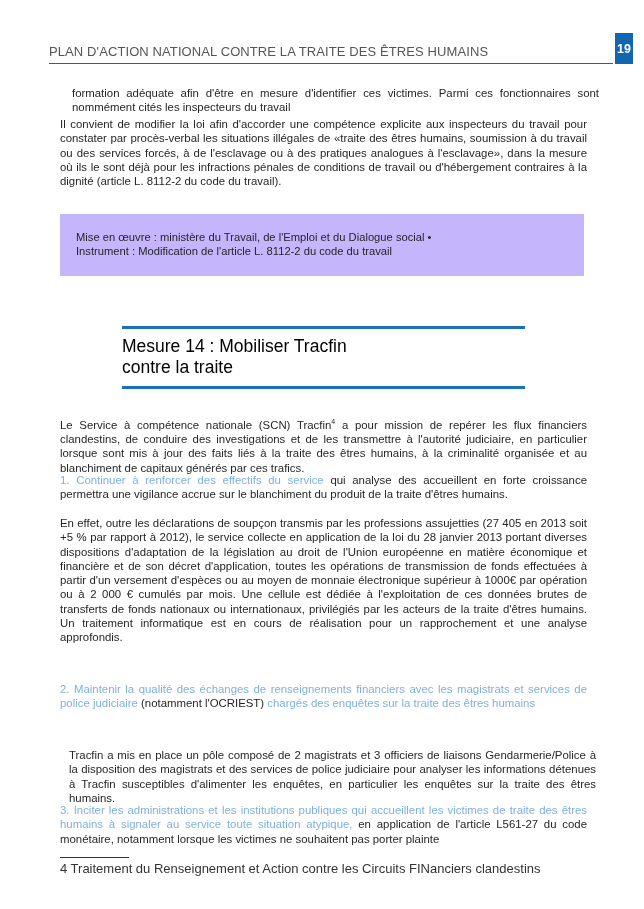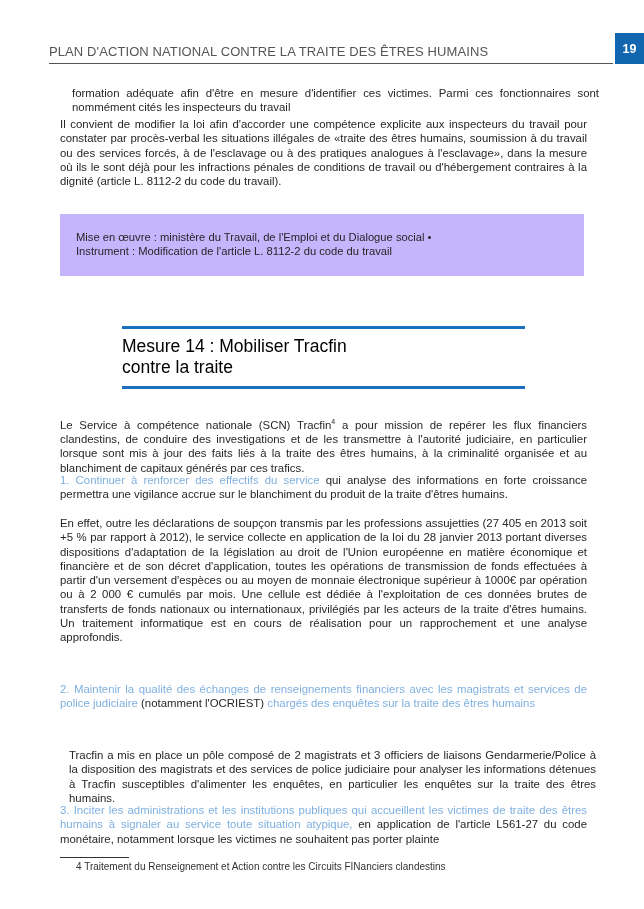--- a/index.html
+++ b/index.html
@@ -11,21 +11,21 @@
   .header {
     position: absolute; left: 49px; top: 0; width: 564px; height: 63px;
     border-bottom: 1px solid #555555;
   }
   .header-title {
     position: absolute; left: 0; top: 44px;
     font-size: 13px; letter-spacing: 0.1px; color: #555;
     text-transform: uppercase;
   }
   .page-num {
-    position: absolute; left: 615px; top: 33px; width: 29px; height: 31px;
+    position: absolute; left: 615px; top: 33px; width: 18px; height: 31px;
     background: #1266b0; color: #fff; font-weight: bold; font-size: 12.5px;
     display: flex; align-items: center; justify-content: center;
   }
   .para {
     position: absolute; left: 60px; width: 527px;
     font-size: 11.4px; line-height: 14.3px; text-align: justify;
     color: #262626;
   }
   .hl { color: #7fb0e0; }
   .box {
@@ -40,21 +40,21 @@
     position: absolute; left: 122px; width: 403px; height: 3px; background: #1a6fbf;
   }
   .measure-title {
     position: absolute; left: 122px; width: 403px; top: 336px;
     text-align: left; color: #000000; font-size: 17.5px; line-height: 21px;
   }
   .fn-rule {
     position: absolute; left: 60px; top: 857px; width: 69px; height: 1px; background: #333;
   }
   .footnote {
-    position: absolute; left: 76px; top: 861px; font-size: 10px; color: #333;
+    position: absolute; left: 60px; top: 861px; font-size: 13px; color: #333;
   }
 </style>
 </head>
 <body>
 
 <div class="header">
   <span class="header-title">PLAN D'ACTION NATIONAL CONTRE LA TRAITE DES ÊTRES HUMAINS</span>
 </div>
 <div class="page-num">19</div>
 
@@ -70,21 +70,21 @@
 
 <div class="rule" style="top:326px;"></div>
 <div class="measure-title">
   <div>Mesure 14 : Mobiliser Tracfin</div>
   <div>contre la traite</div>
 </div>
 <div class="rule" style="top:386px;"></div>
 
 <p class="para" style="top:415px;margin:0;"><span>Le Service à compétence nationale (SCN) Tracfin</span><sup style="font-size:7px;">4</sup><span> a pour mission de repérer les flux financiers clandestins, de conduire des investigations et de les transmettre à l'autorité judiciaire, en particulier lorsque sont mis à jour des faits liés à la traite des êtres humains, à la criminalité organisée et au blanchiment de capitaux générés par ces trafics.</span></p>
 
-<p class="para" style="top:473px;margin:0;"><span class="hl">1. Continuer à renforcer des effectifs du service</span><span> qui analyse des informations en forte croissance permettra une vigilance accrue sur le blanchiment du produit de la traite d'êtres humains.</span></p>
+<p class="para" style="top:473px;margin:0;"><span class="hl">1. Continuer à renforcer des effectifs du service</span><span> qui analyse des accueillent en forte croissance permettra une vigilance accrue sur le blanchiment du produit de la traite d'êtres humains.</span></p>
 
 <p class="para" style="top:516px;margin:0;">En effet, outre les déclarations de soupçon transmis par les professions assujetties (27 405 en 2013 soit +5 % par rapport à 2012), le service collecte en application de la loi du 28 janvier 2013 portant diverses dispositions d'adaptation de la législation au droit de l'Union européenne en matière économique et financière et de son décret d'application, toutes les opérations de transmission de fonds effectuées à partir d'un versement d'espèces ou au moyen de monnaie électronique supérieur à 1000€ par opération ou à 2 000 € cumulés par mois. Une cellule est dédiée à l'exploitation de ces données brutes de transferts de fonds nationaux ou internationaux, privilégiés par les acteurs de la traite d'êtres humains. Un traitement informatique est en cours de réalisation pour un rapprochement et une analyse approfondis.</p>
 
 <p class="para" style="top:682px;margin:0;"><span class="hl">2. Maintenir la qualité des échanges de renseignements financiers avec les magistrats et services de police judiciaire</span><span> (notamment l'OCRIEST) </span><span class="hl">chargés des enquêtes sur la traite des êtres humains</span></p>
 
 <p class="para" style="top:739px;margin:9px;">Tracfin a mis en place un pôle composé de 2 magistrats et 3 officiers de liaisons Gendarmerie/Police à la disposition des magistrats et des services de police judiciaire pour analyser les informations détenues à Tracfin susceptibles d'alimenter les enquêtes, en particulier les enquêtes sur la traite des êtres humains.</p>
 
 <p class="para" style="top:803px;margin:0;"><span class="hl">3. Inciter les administrations et les institutions publiques qui accueillent les victimes de traite des êtres humains à signaler au service toute situation atypique,</span><span> en application de l'article L561-27 du code monétaire, notamment lorsque les victimes ne souhaitent pas porter plainte</span></p>
 
 <div class="fn-rule"></div>

